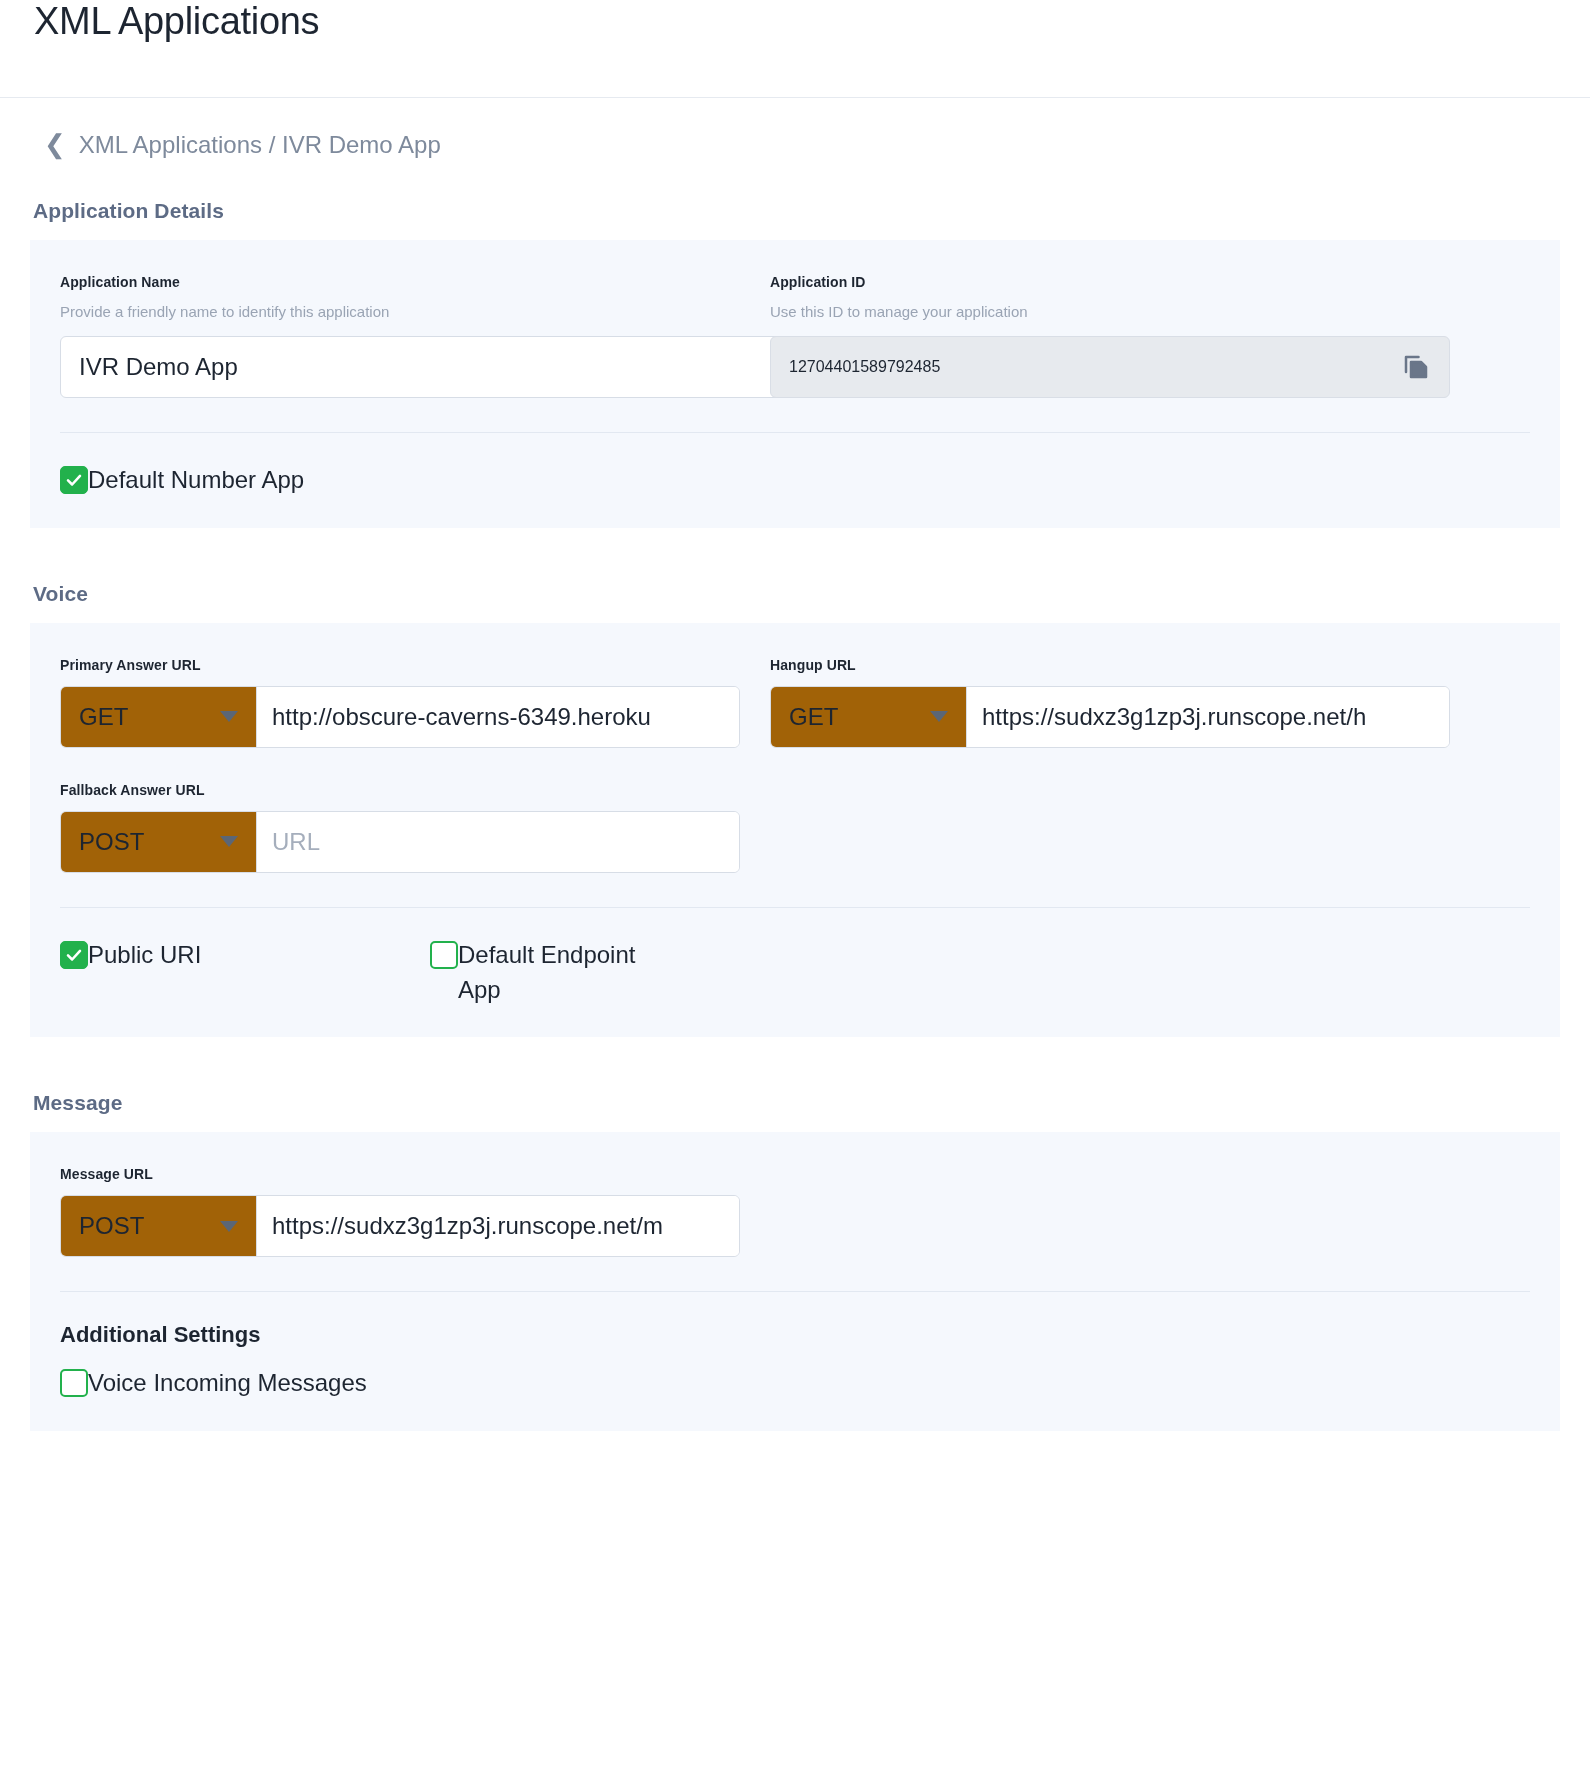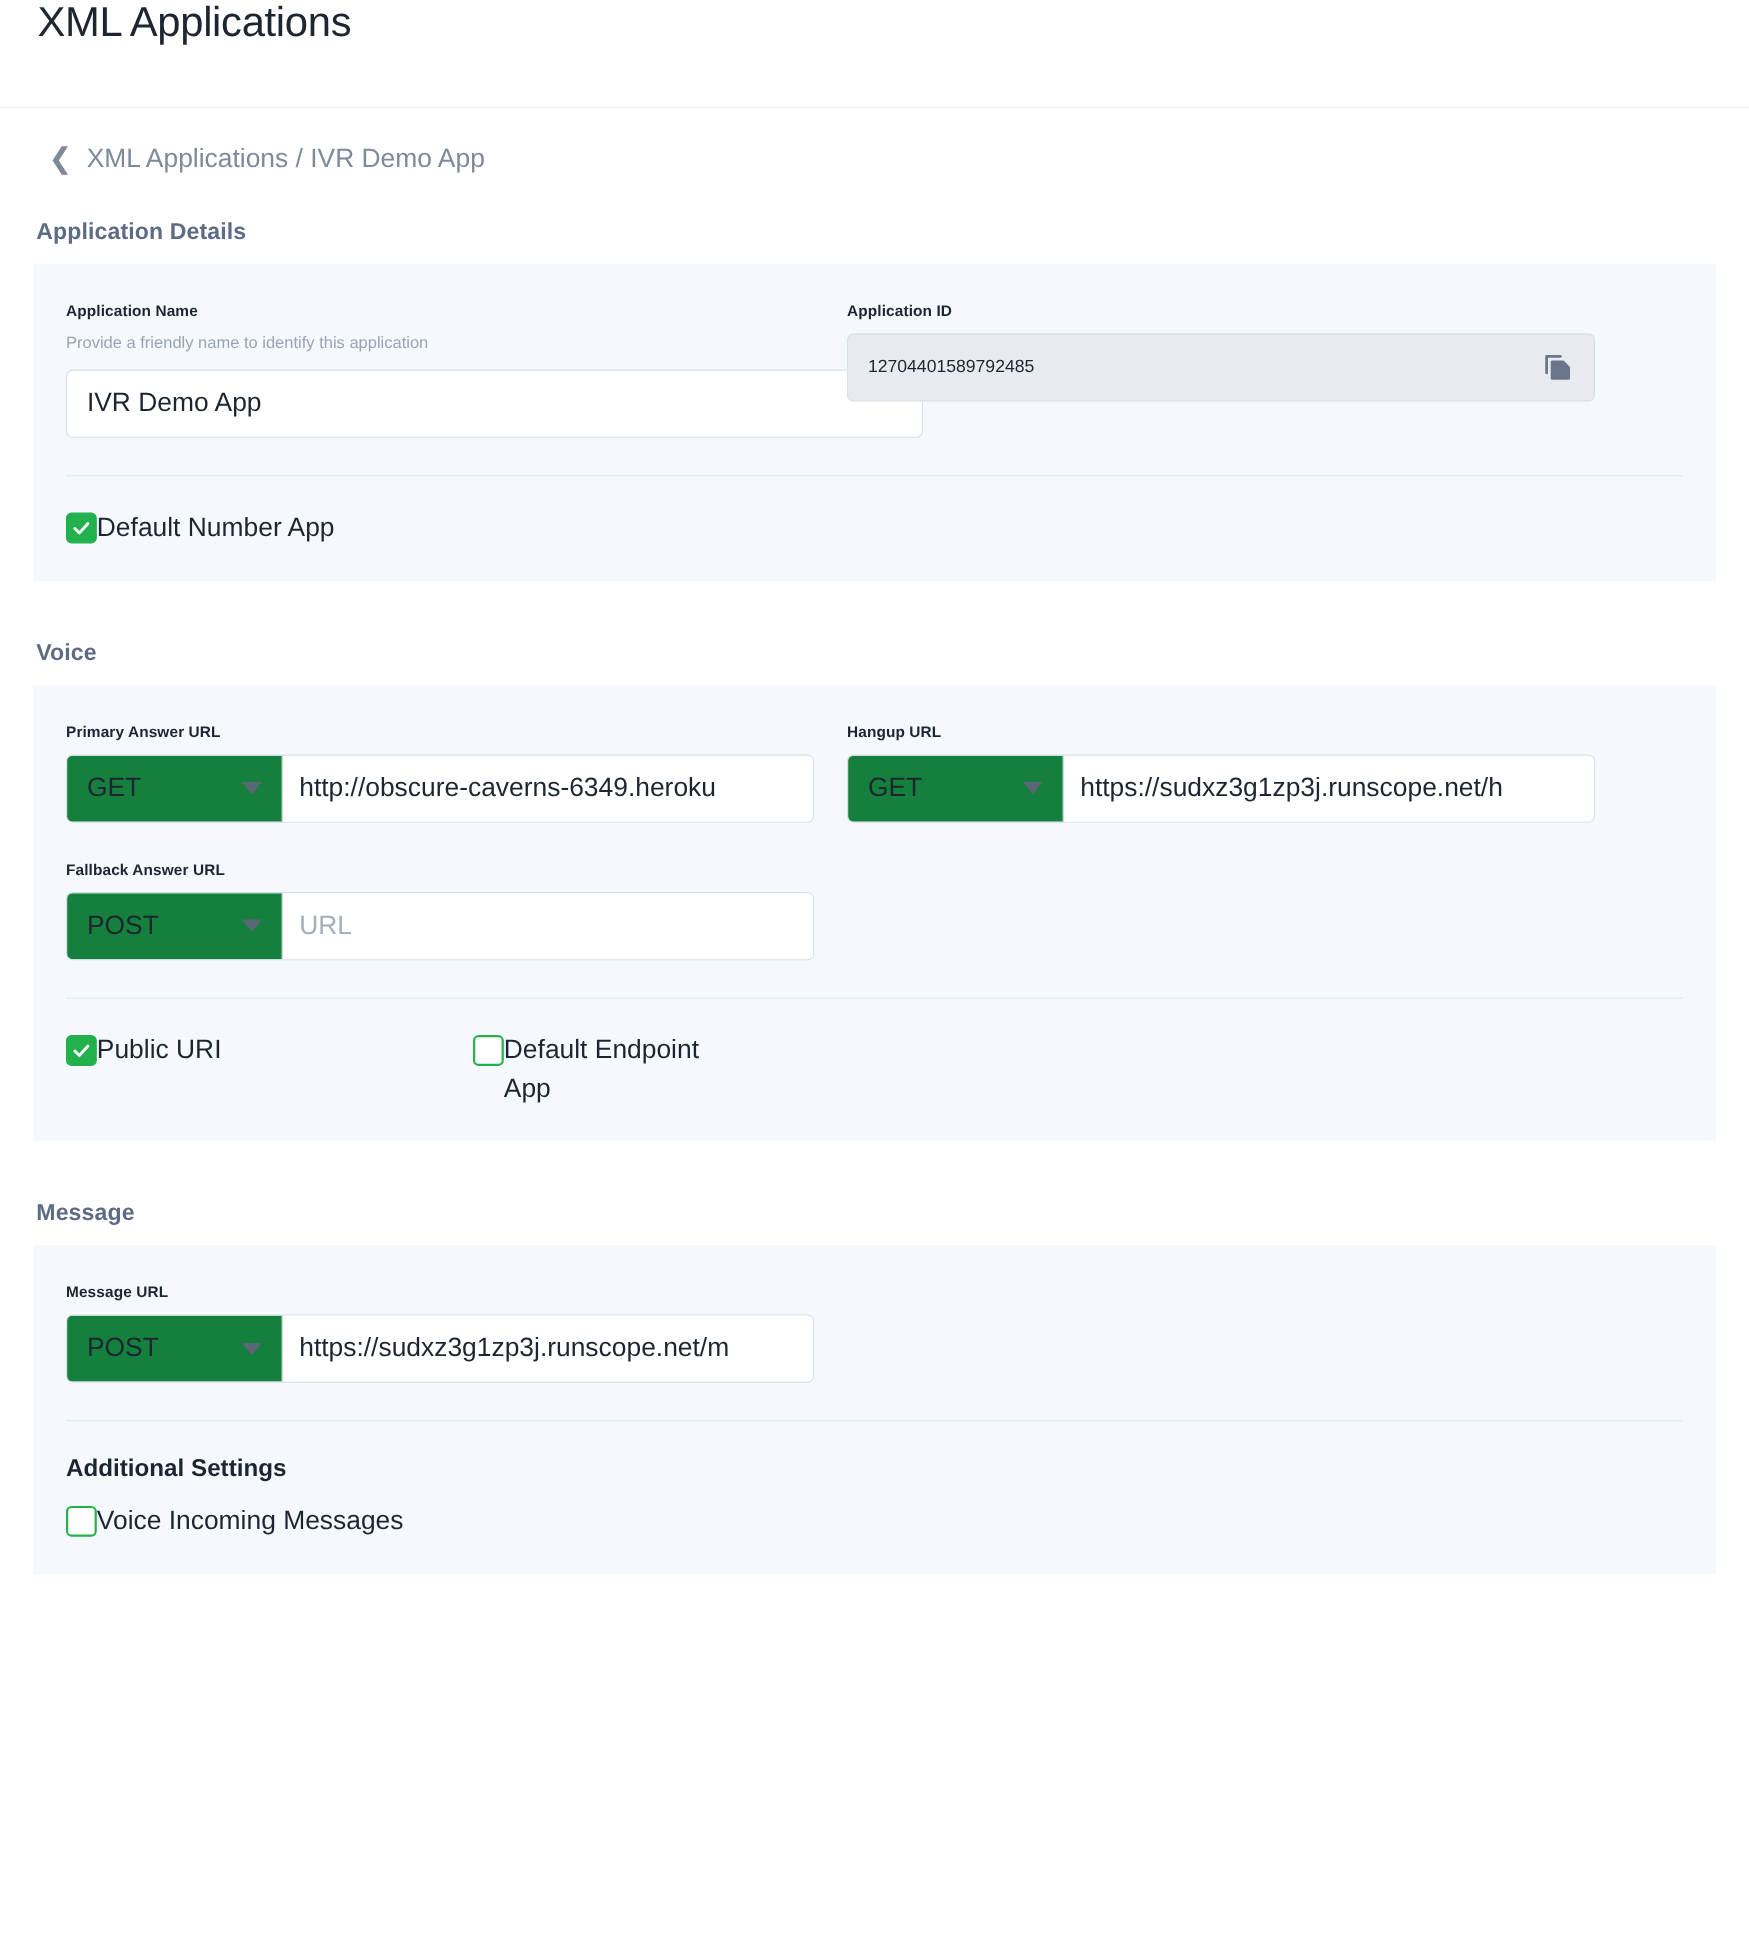--- a/index.html
+++ b/index.html
@@ -133,21 +133,21 @@
     width: 680px;
     height: 62px;
     border: 1px solid #d7dde6;
     border-radius: 6px;
     overflow: hidden;
     background: #fff;
   }
   .method-select {
     width: 196px;
     flex: 0 0 196px;
-    background: #15803d;
+    background: #a16207;
     border: none;
     border-right: 1px solid #d7dde6;
     display: flex;
     align-items: center;
     justify-content: space-between;
     padding: 0 18px 0 18px;
     font-size: 24px;
     color: #1d2531;
     cursor: pointer;
   }
@@ -233,20 +233,21 @@
   <div class="panel-body">
     <div class="grid-2">
       <div class="col">
         <div class="field-label">Application Name</div>
         <div class="field-hint">Provide a friendly name to identify this application</div>
         <div class="text-input" placeholder="Application Name">IVR Demo App</div>
       </div>
 
       <div class="col">
         <div class="field-label">Application ID</div>
+        <div class="field-hint">Use this ID to manage your application</div>
         <div class="id-field">
           <span>12704401589792485</span>
           <span class="copy-icon">
             <svg viewBox="0 0 24 24" width="30" height="32" fill="none" stroke="#6a7689" stroke-width="2" stroke-linecap="round" stroke-linejoin="round">
               <path d="M4 16V4h10"></path>
               <path d="M8 8h8l4 4v8H8z" fill="#6a7689" stroke="#6a7689"></path>
             </svg>
           </span>
         </div>
       </div>

